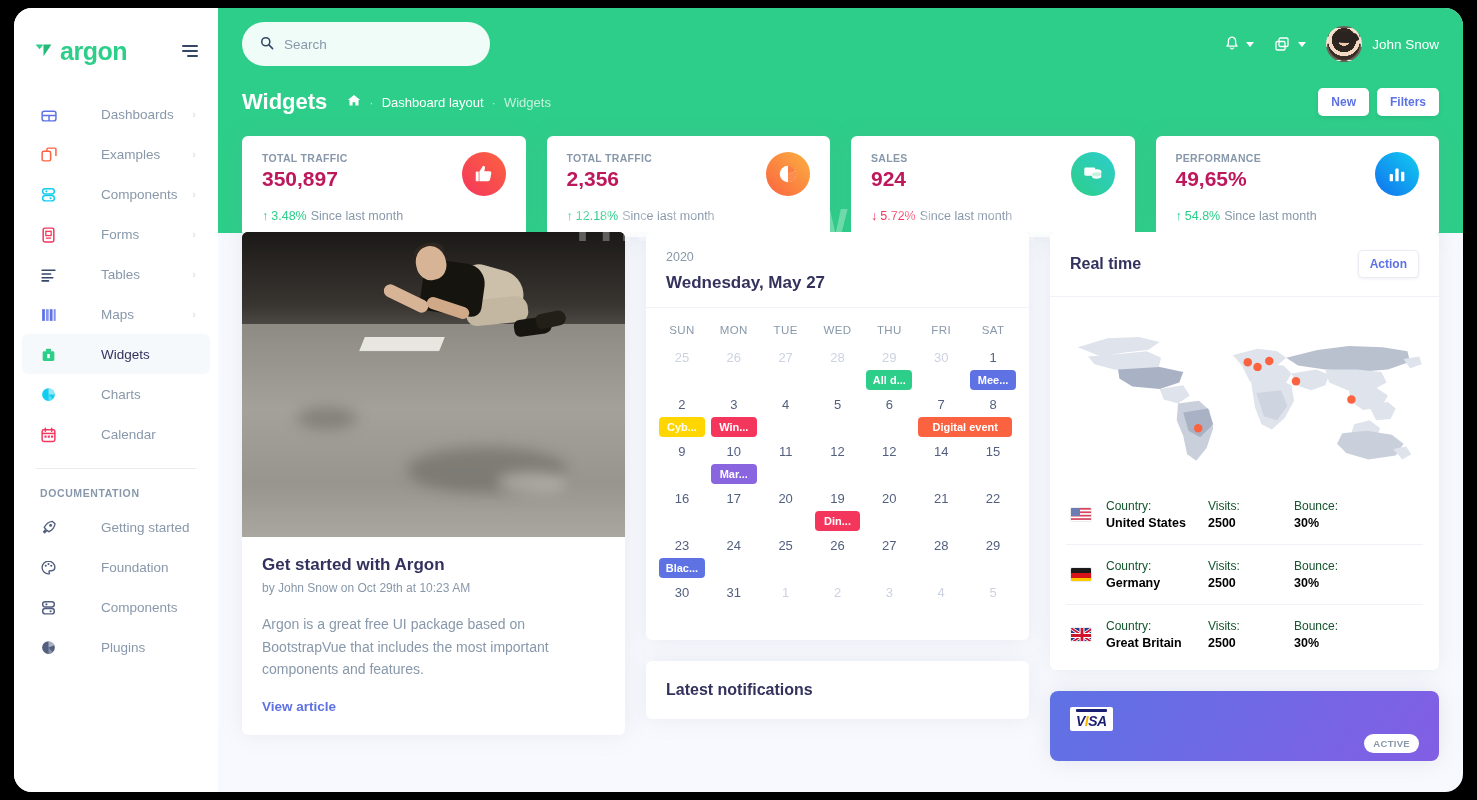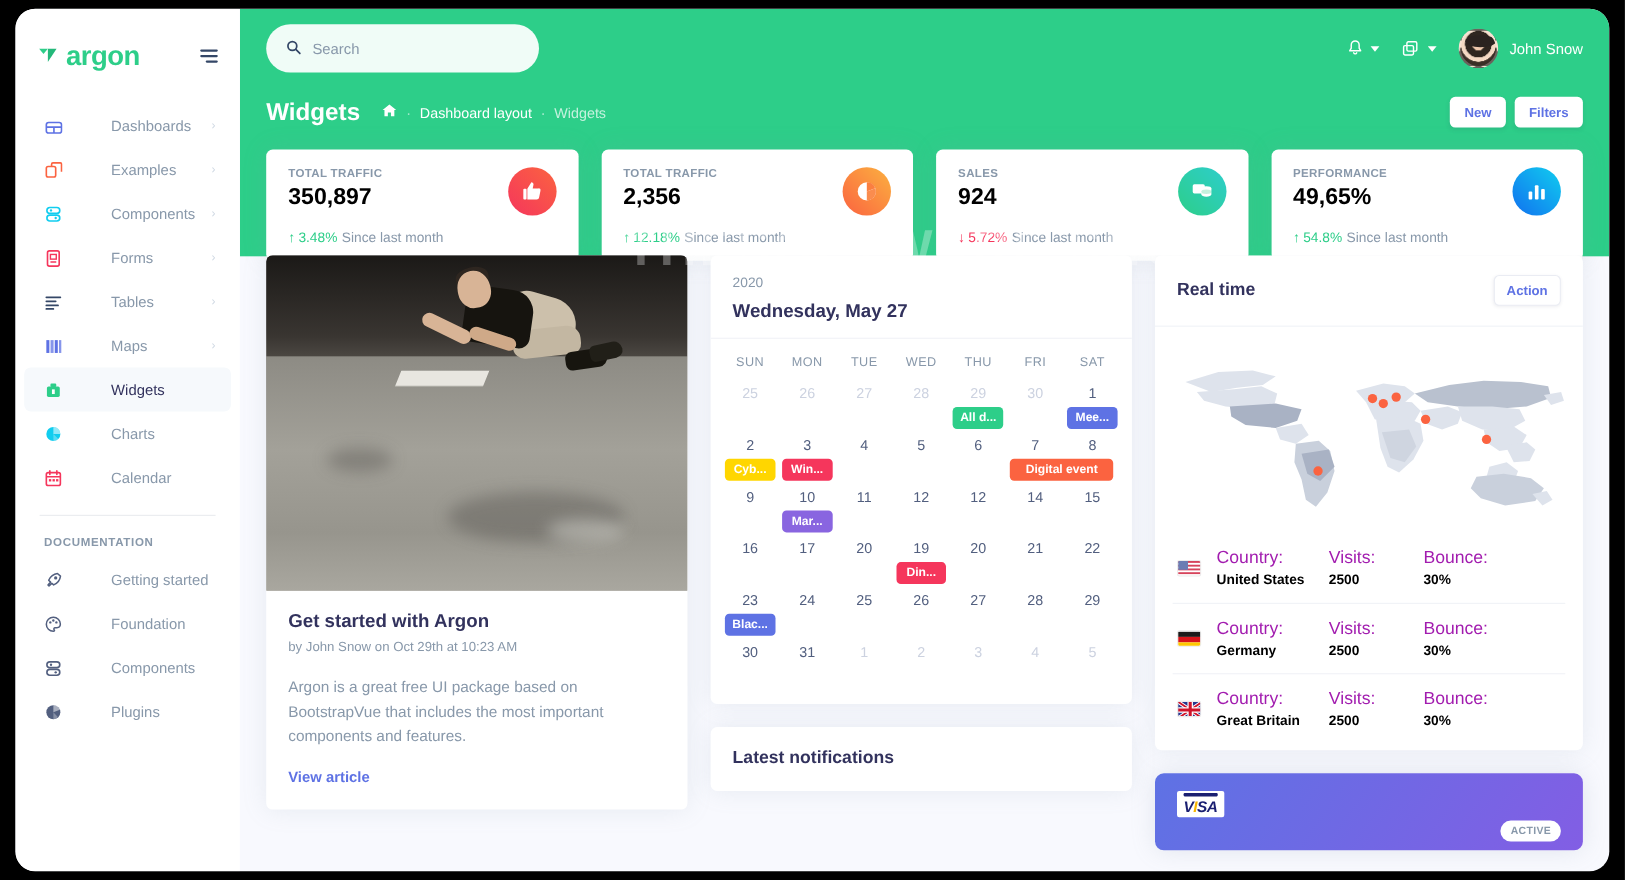--- a/index.html
+++ b/index.html
@@ -135,21 +135,21 @@
     flex: 1; background: #fff; border-radius: 6px;
     padding: 16px 20px 14px 20px;
     box-shadow: 0 0 22px rgba(136,152,170,0.15);
     min-height: 100px;
   }
   .stat-top { display: flex; align-items: flex-start; }
   .stat-lbl {
     font-size: 10.5px; font-weight: bold; color: #8898aa;
     text-transform: uppercase; letter-spacing: 0.3px;
   }
-  .stat-val { font-size: 21px; font-weight: bold; color: #000000; margin-top: 3px; }
+  .stat-val { font-size: 21px; font-weight: bold; color: #be185d; margin-top: 3px; }
   .stat-ico {
     width: 44px; height: 44px; border-radius: 50%;
     margin-left: auto; display: flex; align-items: center; justify-content: center;
     color: #fff; flex: 0 0 44px;
   }
   .stat-foot { margin-top: 13px; font-size: 12.5px; color: #8898aa; display: flex; align-items: center; gap: 4px; }
   .delta { font-weight: normal; display: flex; align-items: center; gap: 3px; }
   .delta.up { color: #2dce89; }
   .delta.down { color: #f5365c; }
 
@@ -231,21 +231,21 @@
     box-shadow: 0 1px 3px rgba(50,50,93,0.08);
   }
   .map-wrap { height: 188px; position: relative; padding: 6px 12px; }
   .map-wrap svg { width: 100%; height: 100%; display: block; }
   .rt-table { padding: 0 16px 6px 16px; }
   .rt-row { display: flex; align-items: center; gap: 14px; padding: 14px 4px; border-top: 1px solid #f0f2f7; }
   .rt-row:first-child { border-top: none; }
   .flag { width: 22px; height: 15px; flex: 0 0 22px; border-radius: 2px; overflow: hidden; position: relative; border: 1px solid rgba(0,0,0,0.08); }
   .fcell { min-width: 88px; }
   .fcell.narrow { min-width: 72px; }
-  .fk { font-size: 16px; color: #a21caf; }
+  .fk { font-size: 12px; color: #14532d; }
   .fv { font-size: 12.5px; color: #000000; font-weight: bold; margin-top: 3px; }
 
   
   .cc {
     background: linear-gradient(125deg,#5e72e4 0%, #825ee4 100%);
     border-radius: 8px; padding: 16px 20px; min-height: 70px;
     position: relative; color: #fff;
     box-shadow: 0 0 22px rgba(136,152,170,0.2);
   }
   .visa {

